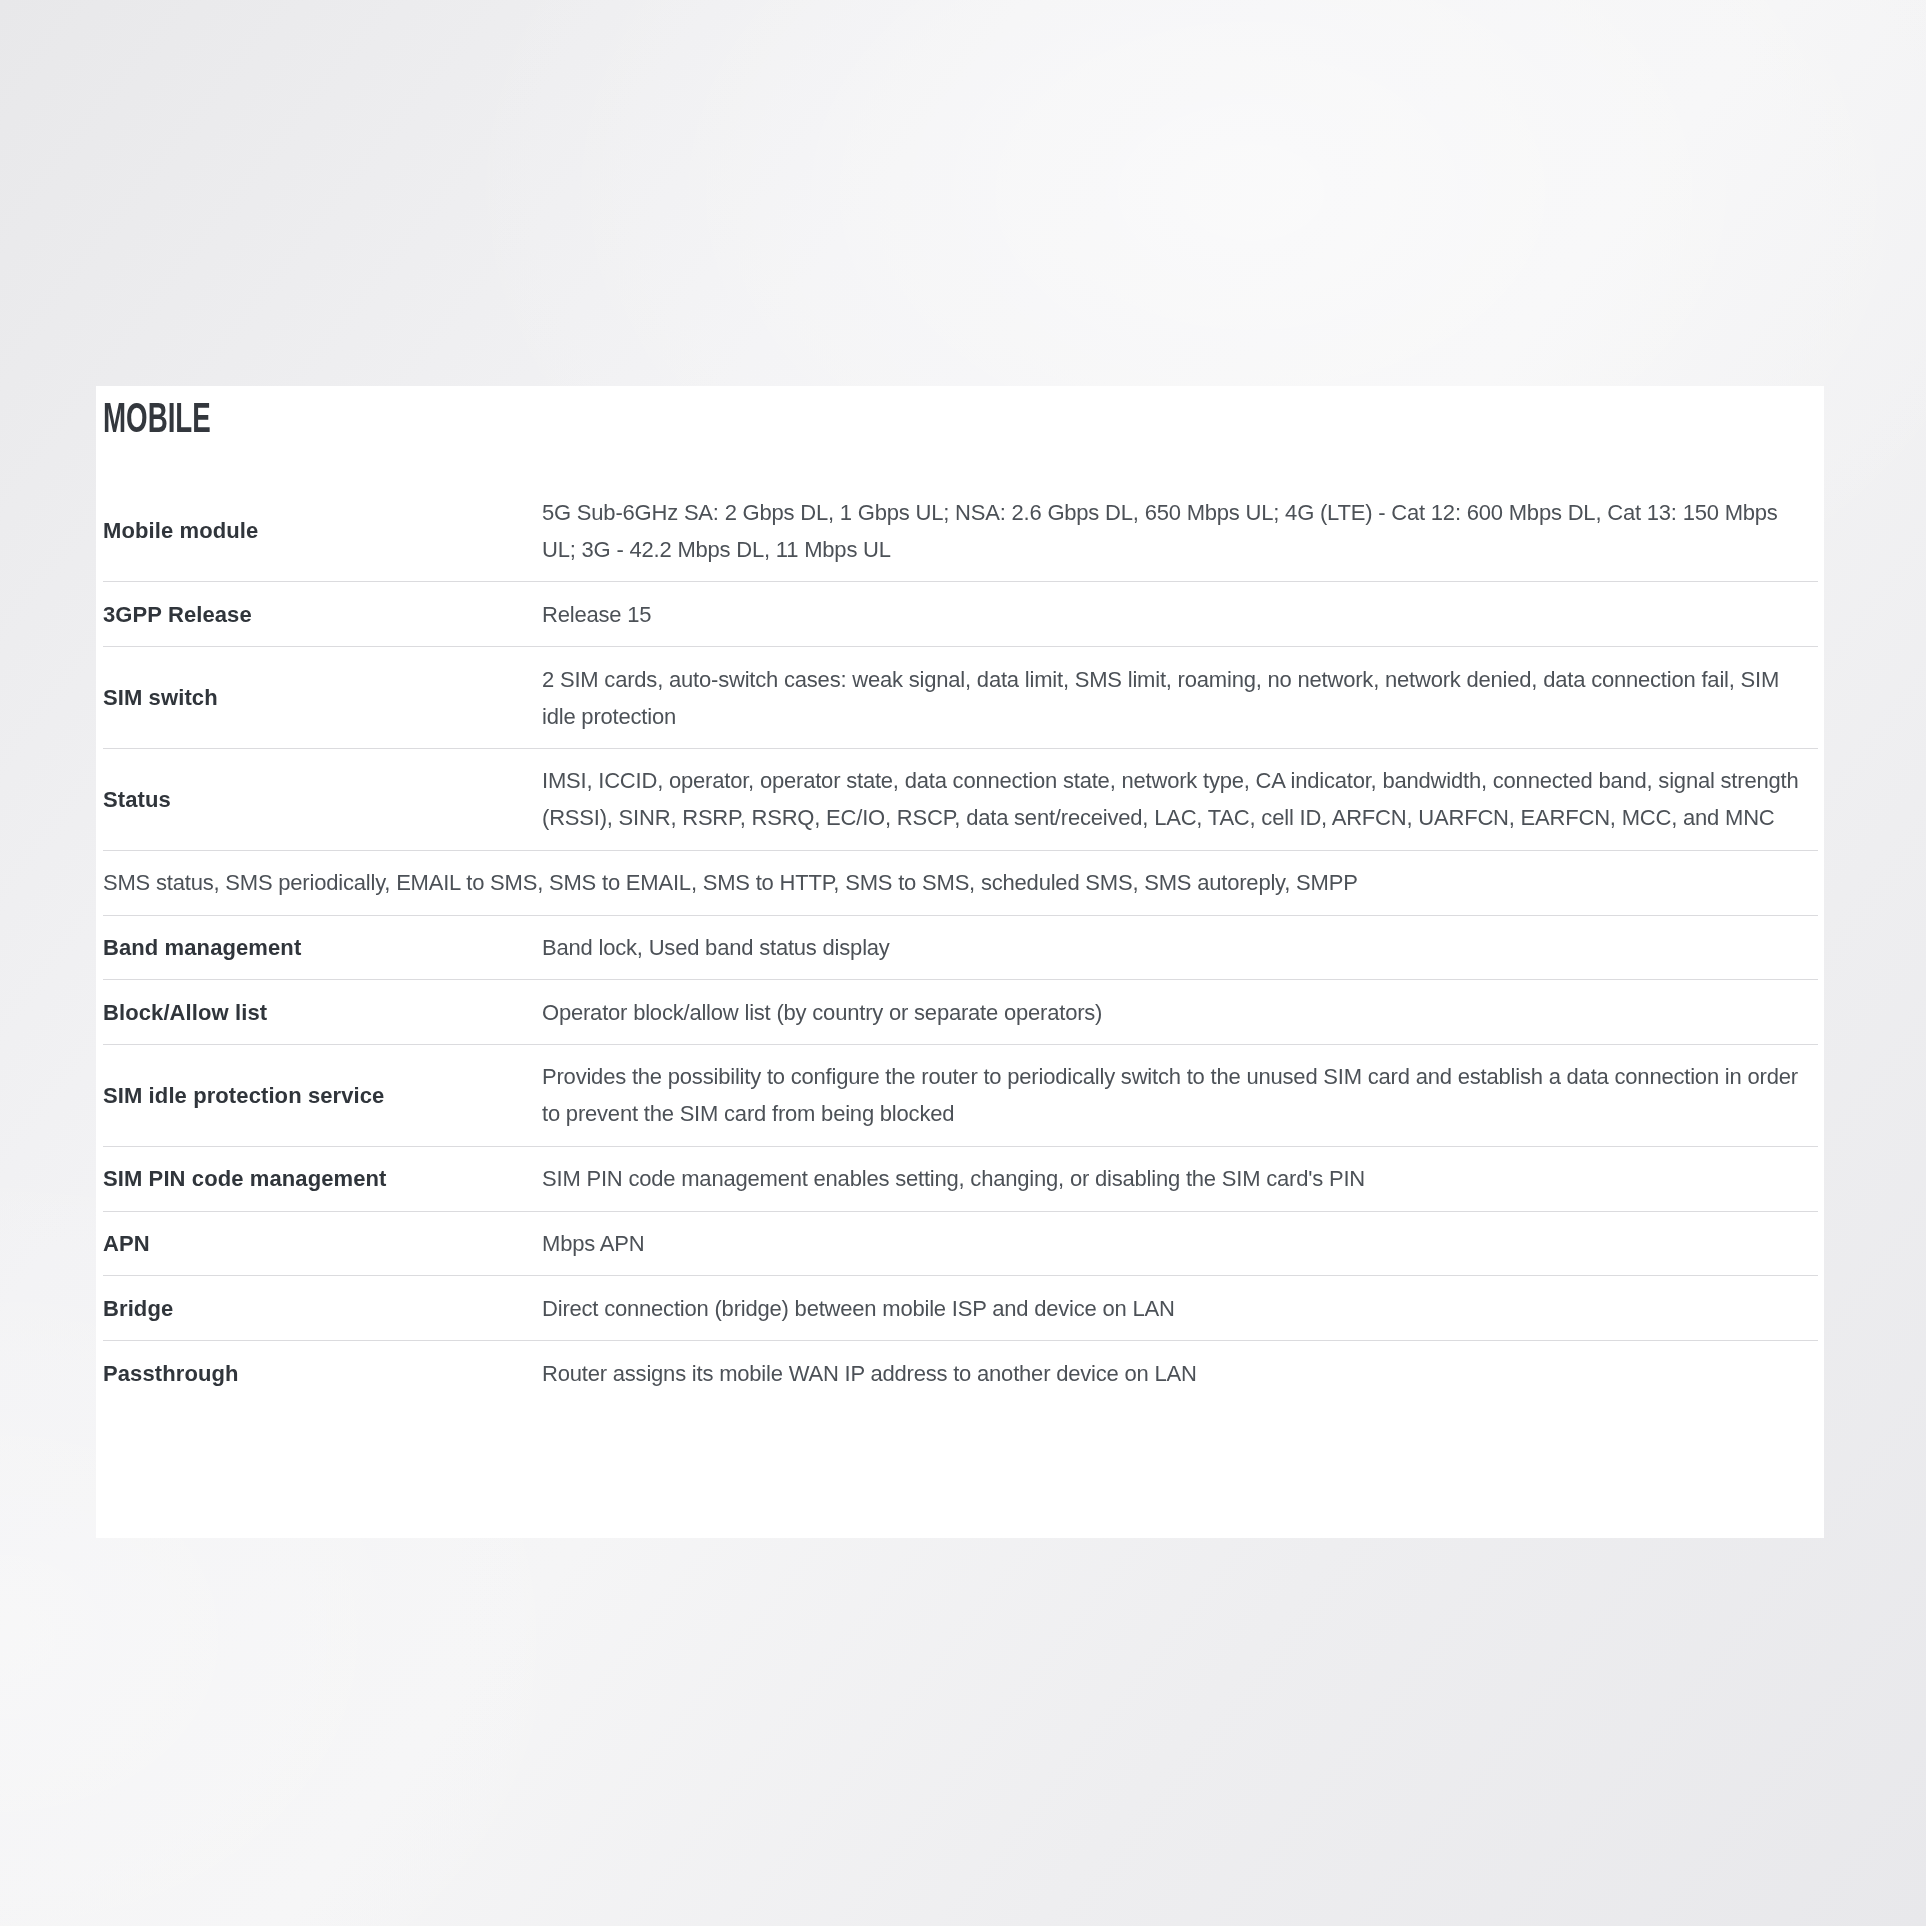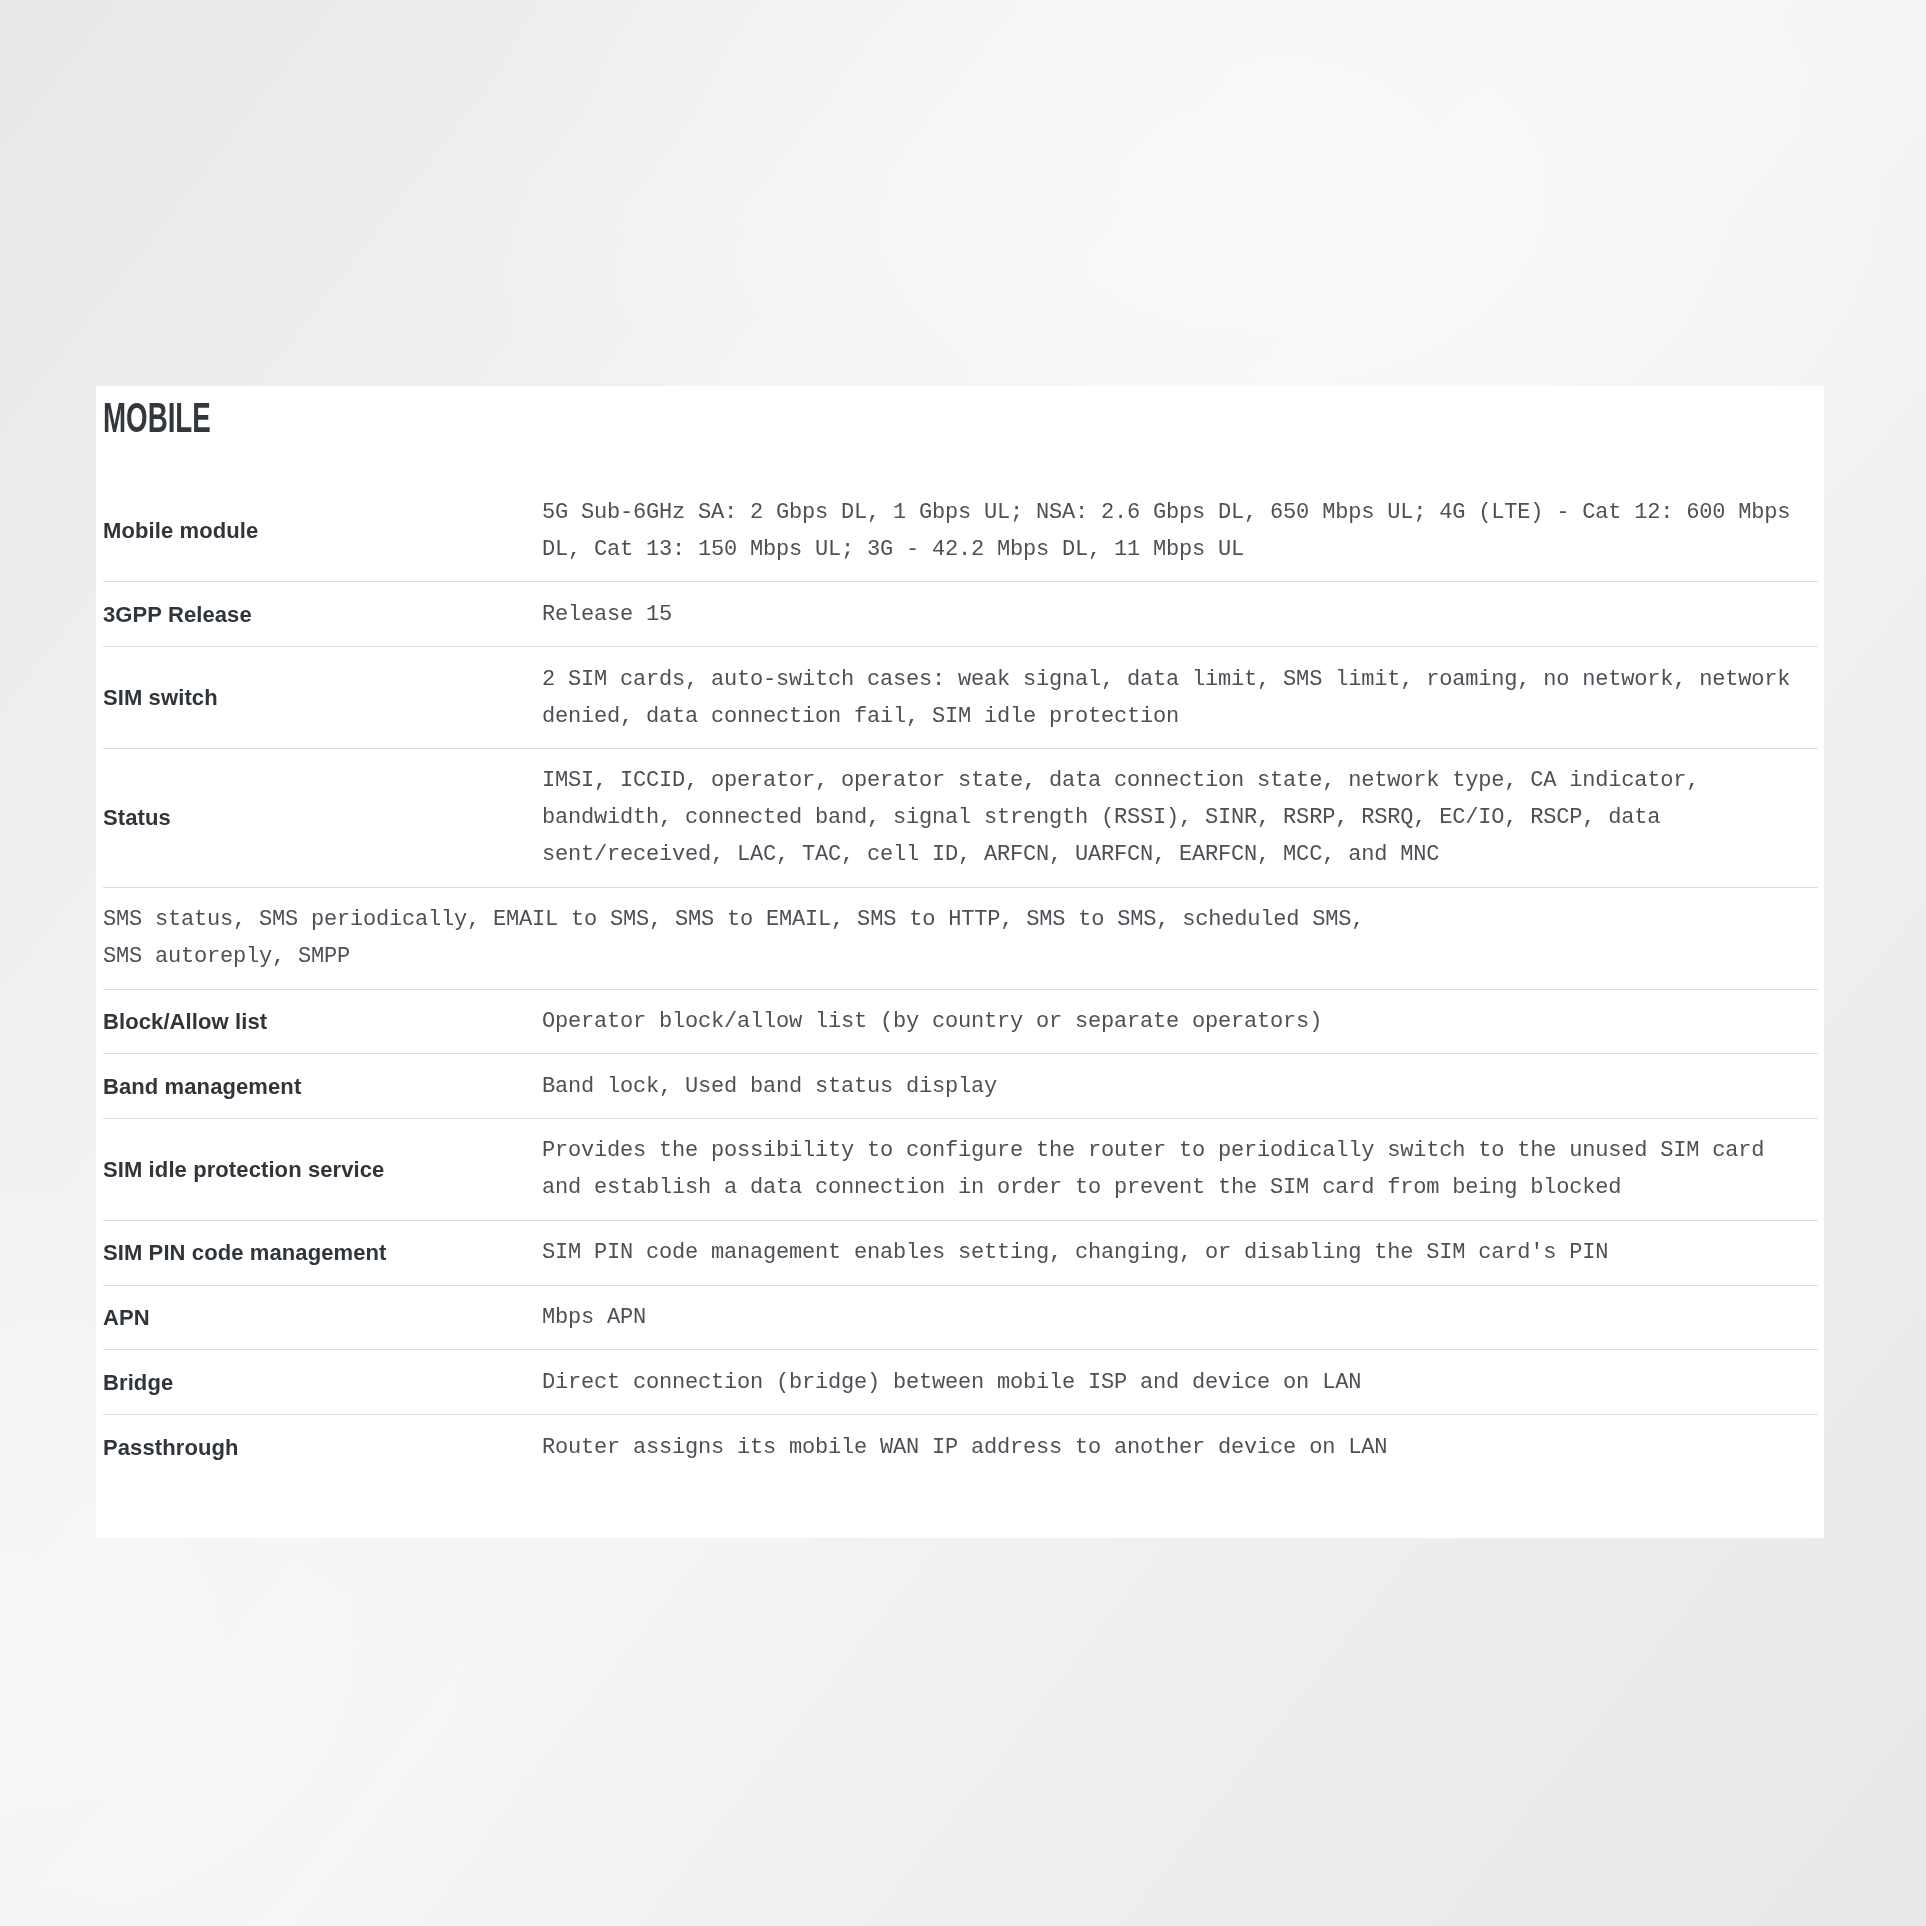--- a/index.html
+++ b/index.html
@@ -63,21 +63,20 @@
     letter-spacing: 0.1px;
   }
   .spec-value {
     flex: 1 1 auto;
     max-width: 1274px;
     font-size: 22px;
     line-height: 37px;
     color: #4c5157;
     letter-spacing: -0.2px;
     padding-right: 4.2px;
-    font-family: Liberation Mono, monospace;
   }
 </style>
 </head>
 <body>
 
 <div class="stage">
   <div class="card">
     <div class="section-title">MOBILE</div>
 
     <div class="spec-table">
@@ -101,27 +100,27 @@
         <div class="spec-label">Status</div>
         <div class="spec-value">IMSI, ICCID, operator, operator state, data connection state, network type, CA indicator, bandwidth, connected band, signal strength (RSSI), SINR, RSRP, RSRQ, EC/IO, RSCP, data sent/received, LAC, TAC, cell ID, ARFCN, UARFCN, EARFCN, MCC, and MNC</div>
       </div>
 
       <div class="spec-row">
         <div class="spec-value">SMS status, SMS periodically, EMAIL to SMS, SMS to EMAIL, SMS to HTTP, SMS to SMS, scheduled SMS, SMS autoreply, SMPP</div>
       </div>
 
 
       <div class="spec-row">
-        <div class="spec-label">Block/Allow list</div>
-        <div class="spec-value">Operator block/allow list (by country or separate operators)</div>
+        <div class="spec-label">Band management</div>
+        <div class="spec-value">Band lock, Used band status display</div>
       </div>
 
       <div class="spec-row">
-        <div class="spec-label">Band management</div>
-        <div class="spec-value">Band lock, Used band status display</div>
+        <div class="spec-label">Block/Allow list</div>
+        <div class="spec-value">Operator block/allow list (by country or separate operators)</div>
       </div>
 
       <div class="spec-row">
         <div class="spec-label">SIM idle protection service</div>
         <div class="spec-value">Provides the possibility to configure the router to periodically switch to the unused SIM card and establish a data connection in order to prevent the SIM card from being blocked</div>
       </div>
 
       <div class="spec-row">
         <div class="spec-label">SIM PIN code management</div>
         <div class="spec-value">SIM PIN code management enables setting, changing, or disabling the SIM card's PIN</div>

